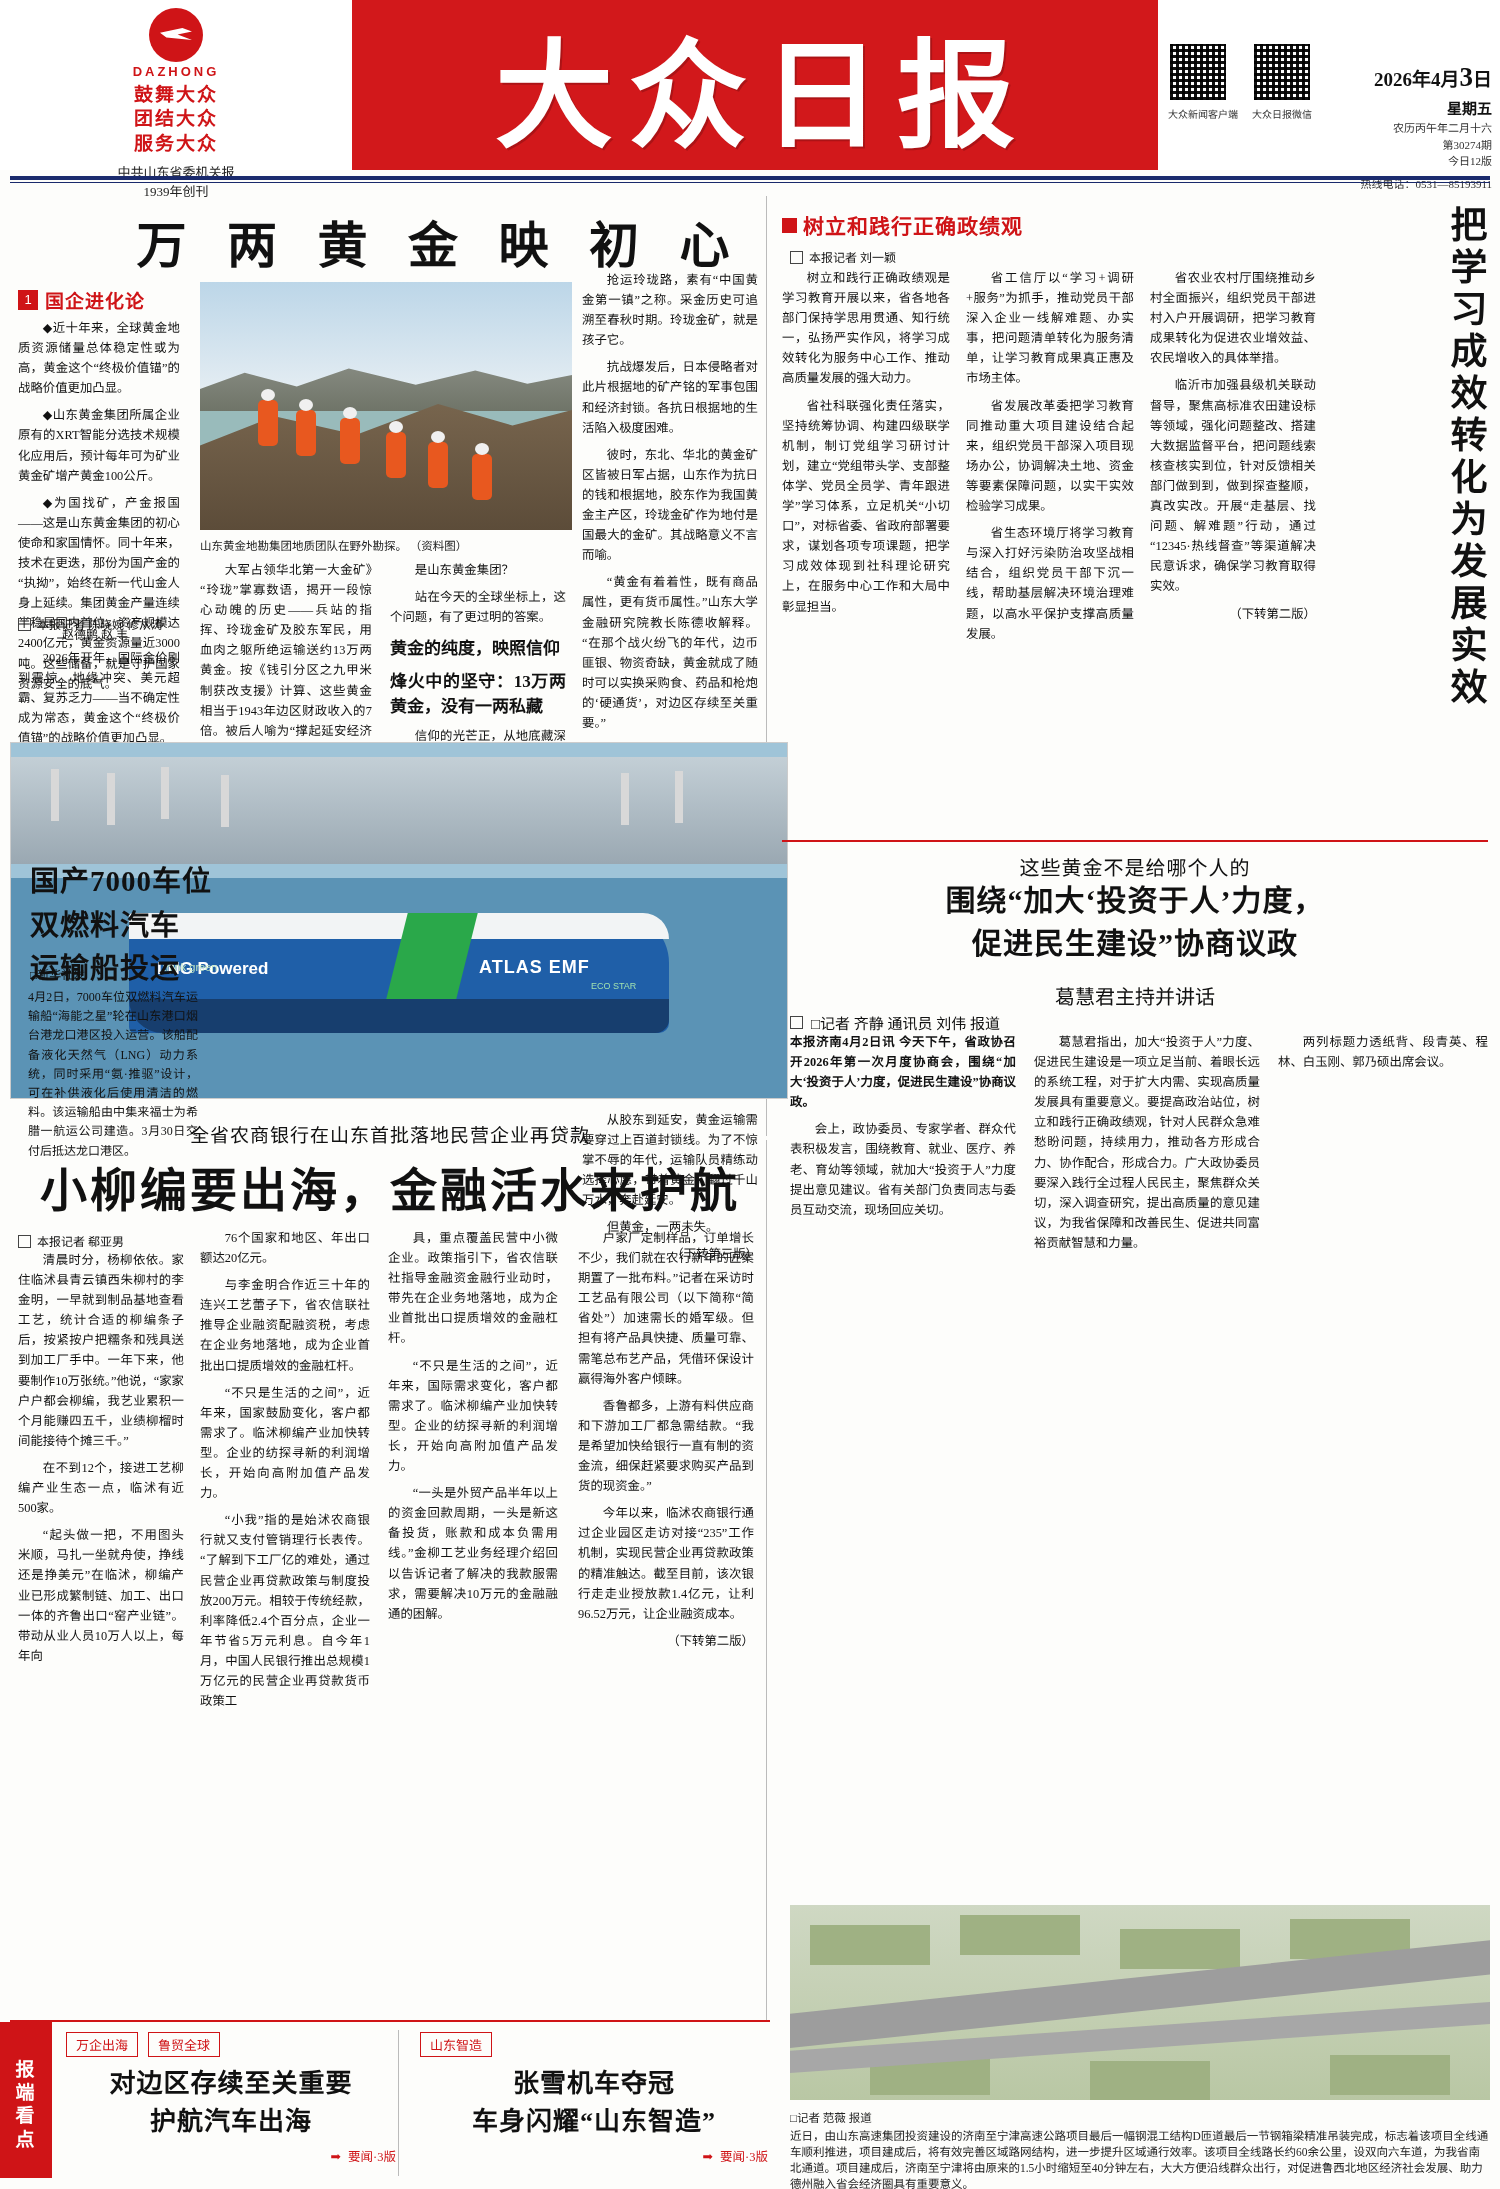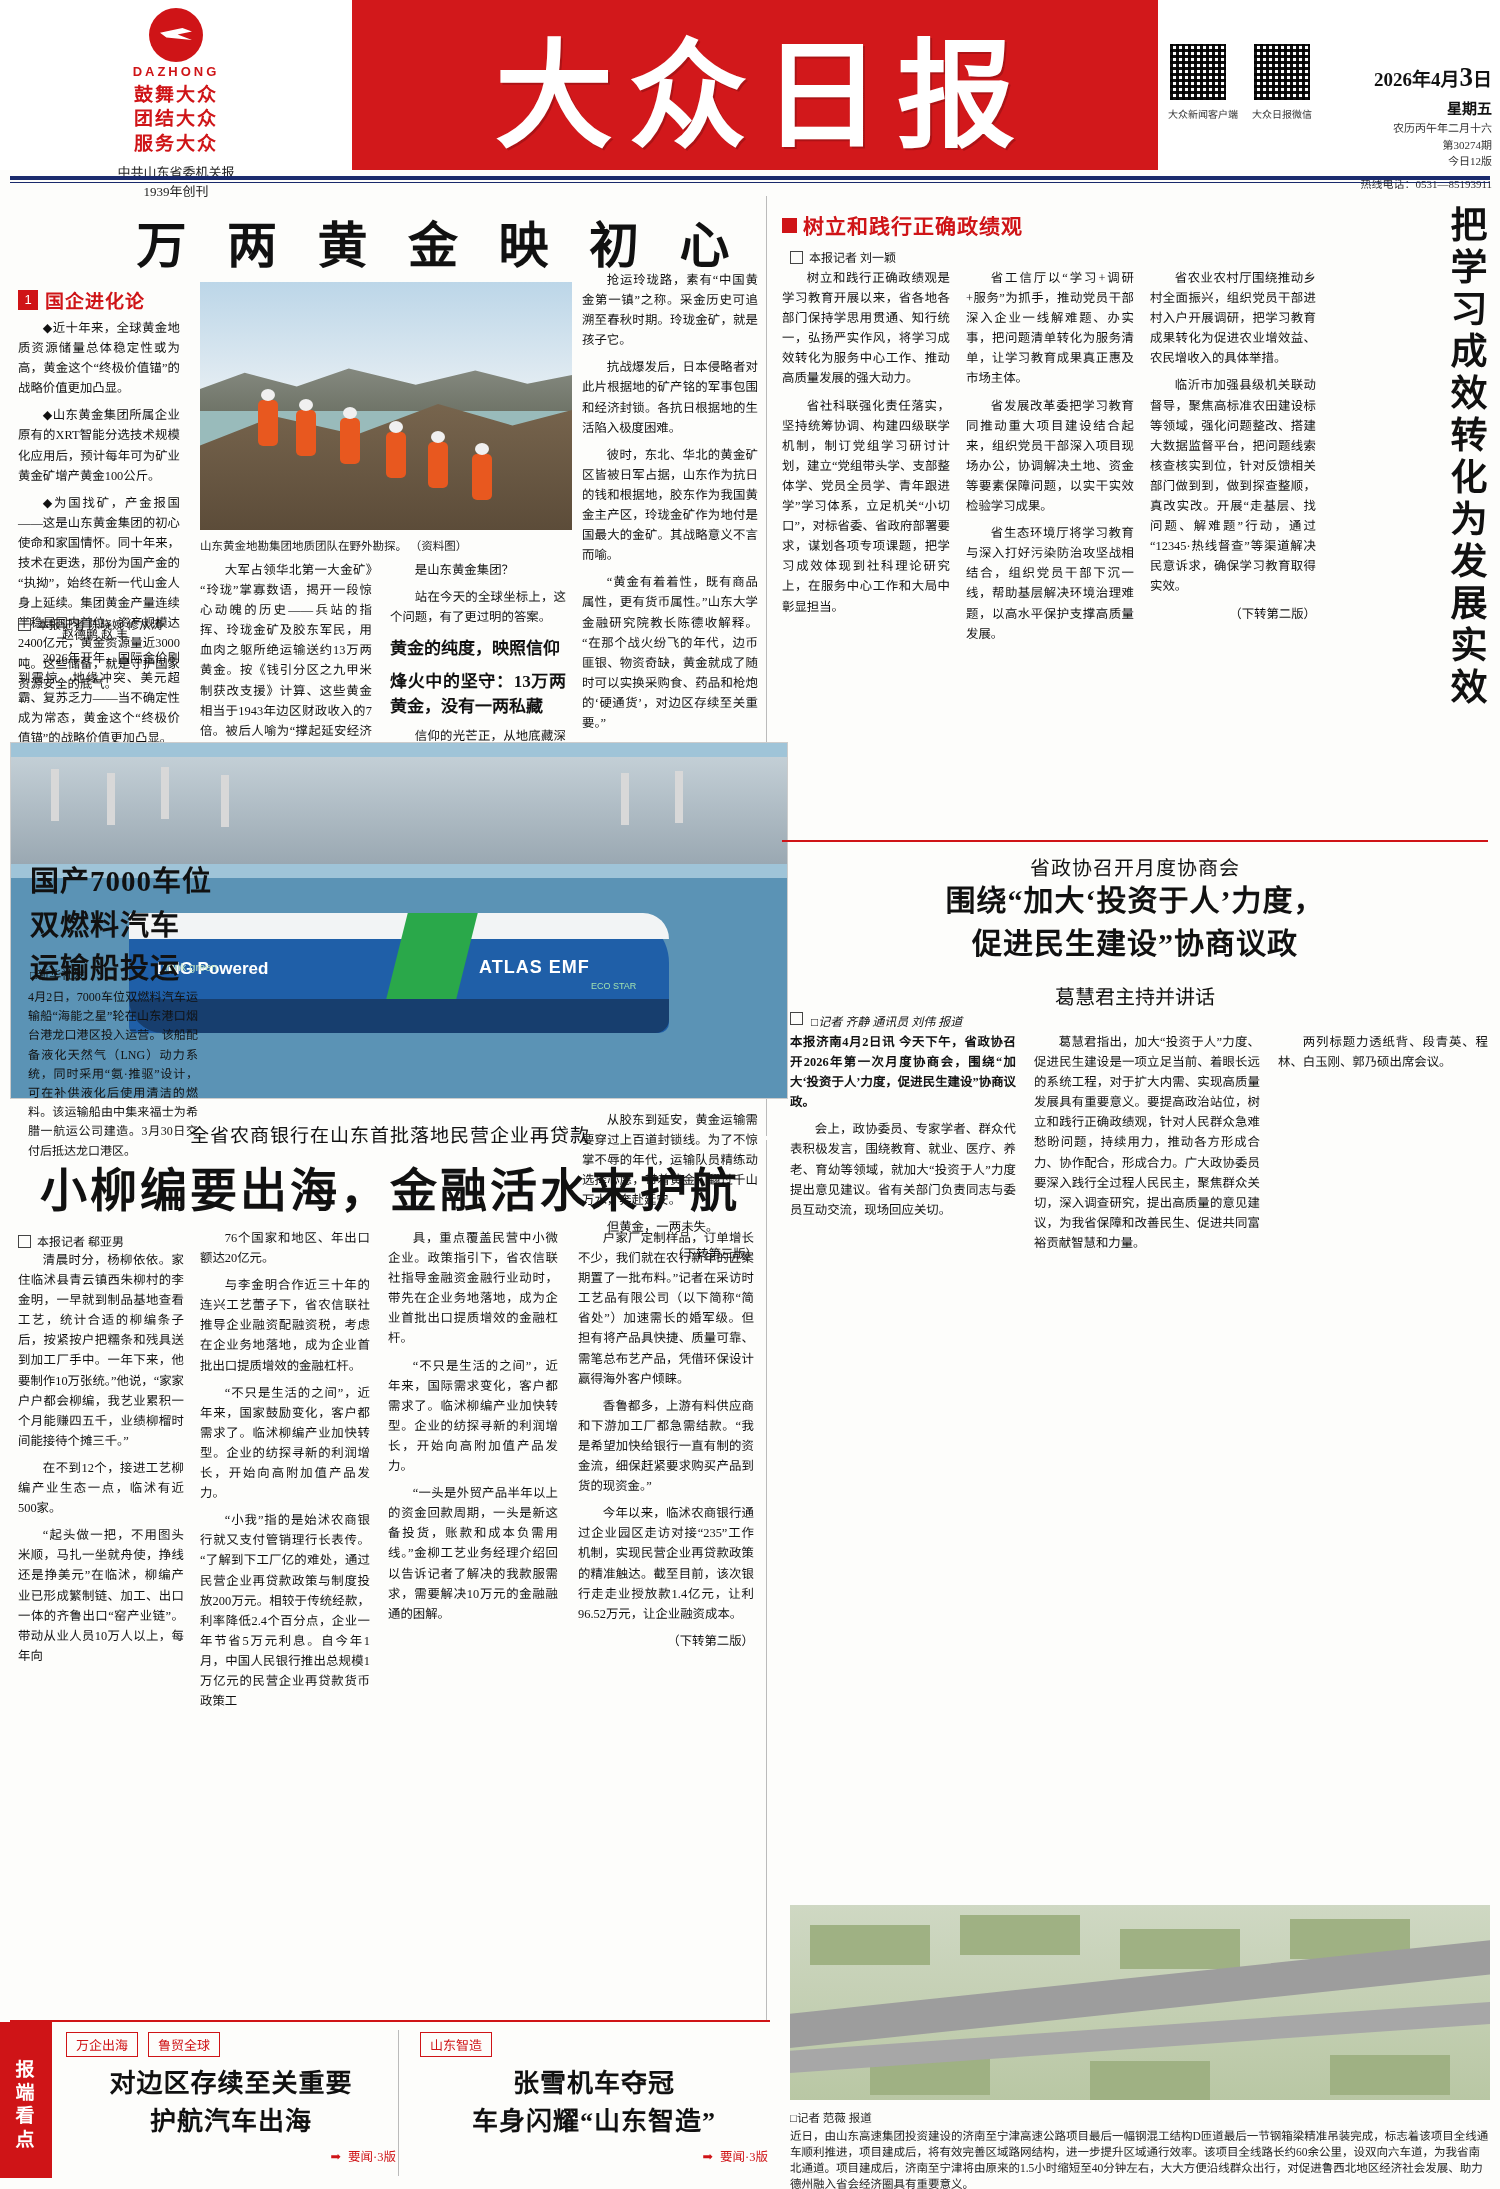--- a/index.html
+++ b/index.html
@@ -92,21 +92,21 @@
      font-size:19px;font-weight:bold;text-align:center;line-height:1.22;padding-top:36px;box-sizing:border-box;letter-spacing:2px;}
   .tagpill{display:inline-block;border:1px solid #cf1417;color:#cf1417;font-size:13px;padding:2px 9px;margin-right:6px;}
   .strip-h{font-size:26px;font-weight:bold;text-align:center;line-height:1.45;letter-spacing:1px;}
   .jump{font-size:12.5px;color:#cf1417;text-align:right;}
   .arrow{display:inline-block;color:#cf1417;margin-right:4px;}
 
   
   .rc-kicker{text-align:center;font-size:20px;letter-spacing:1px;}
   .rc-head{text-align:center;font-size:30px;font-weight:bold;line-height:1.42;letter-spacing:1px;}
   .rc-sub{text-align:center;font-size:20px;margin-top:6px;}
-  .small-by{font-size:12px;display:flex;gap:8px;font-style:italic;}
+  .small-by{font-size:15px;display:flex;gap:8px;align-items:center;}
 
   
   .sky{position:absolute;left:0;top:0;width:100%;height:46%;background:linear-gradient(#bcd6e8,#e6eef3);}
   .mount{position:absolute;left:0;top:30%;width:100%;height:22%;
      background:linear-gradient(#8b8f86,#6f7468);clip-path:polygon(0 60%,12% 30%,26% 55%,40% 22%,58% 52%,74% 26%,88% 50%,100% 34%,100% 100%,0 100%);}
   .ridge{position:absolute;left:0;bottom:0;width:100%;height:62%;background:linear-gradient(#7d6a52,#5c4c39);
      clip-path:polygon(0 45%,20% 26%,42% 38%,64% 18%,84% 32%,100% 22%,100% 100%,0 100%);}
   .worker{position:absolute;width:20px;height:46px;background:#e8581f;border-radius:5px;}
   .worker:after{content:"";position:absolute;left:3px;top:-11px;width:14px;height:12px;background:#f0f0f0;border-radius:50%;}
 
@@ -327,21 +327,21 @@
   <div class="body-text" style="position:absolute;left:578px;top:1228px;width:176px;">
     <p>户家厂定制样品，订单增长不少，我们就在农行新年的匠案期置了一批布料。”记者在采访时工艺品有限公司（以下简称“简省处”）加速需长的婚军级。但担有将产品具快捷、质量可靠、需笔总布艺产品，凭借环保设计赢得海外客户倾睐。</p>
     <p>香鲁都多，上游有料供应商和下游加工厂都急需结款。“我是希望加快给银行一直有制的资金流，细保赶紧要求购买产品到货的现资金。”</p>
     <p>今年以来，临沭农商银行通过企业园区走访对接“235”工作机制，实现民营企业再贷款政策的精准触达。截至目前，该次银行走走业授放款1.4亿元，让利96.52万元，让企业融资成本。</p>
     <p style="text-align:right;text-indent:0;">（下转第二版）</p>
   </div>
 
   <div class="col-sep" style="left:766px;top:1140px;height:880px;"></div>
   <div style="position:absolute;left:782px;top:840px;width:706px;height:2px;background:#cf1417;"></div>
 
-  <div class="rc-kicker" style="position:absolute;left:782px;top:852px;width:706px;">省政协召开月度协商会</div>
+  <div class="rc-kicker" style="position:absolute;left:782px;top:852px;width:706px;">这些黄金不是给哪个人的</div>
   <div class="rc-head" style="position:absolute;left:782px;top:880px;width:706px;">
     <div>围绕“加大‘投资于人’力度，</div>
     <div>促进民生建设”协商议政</div>
   </div>
   <div class="rc-sub" style="position:absolute;left:782px;top:975px;width:706px;">葛慧君主持并讲话</div>
 
   <div class="small-by" style="position:absolute;left:790px;top:1012px;width:300px;">
     <span class="box" style="width:11px;height:11px;border:1px solid #444;display:inline-block;"></span>
     <span>□记者  齐静  通讯员  刘伟  报道</span>
   </div>

